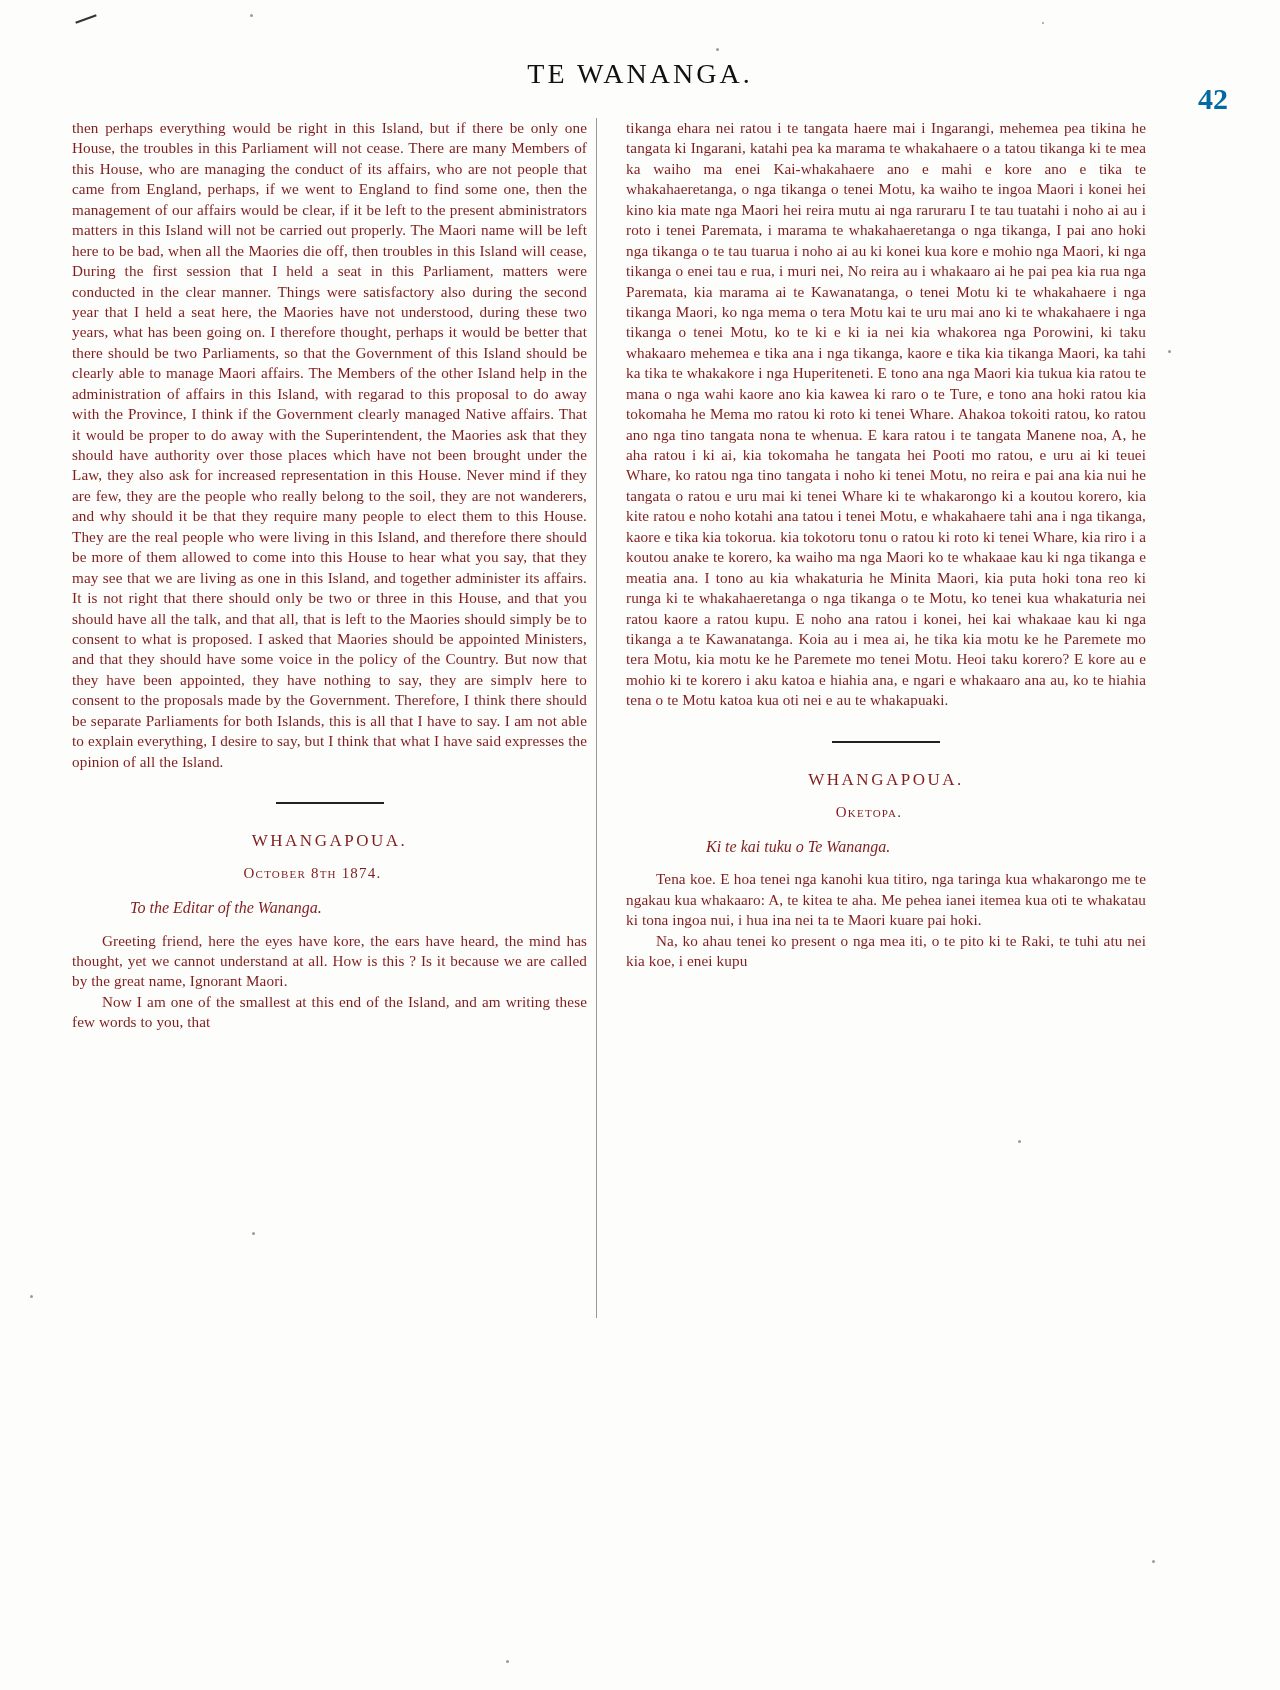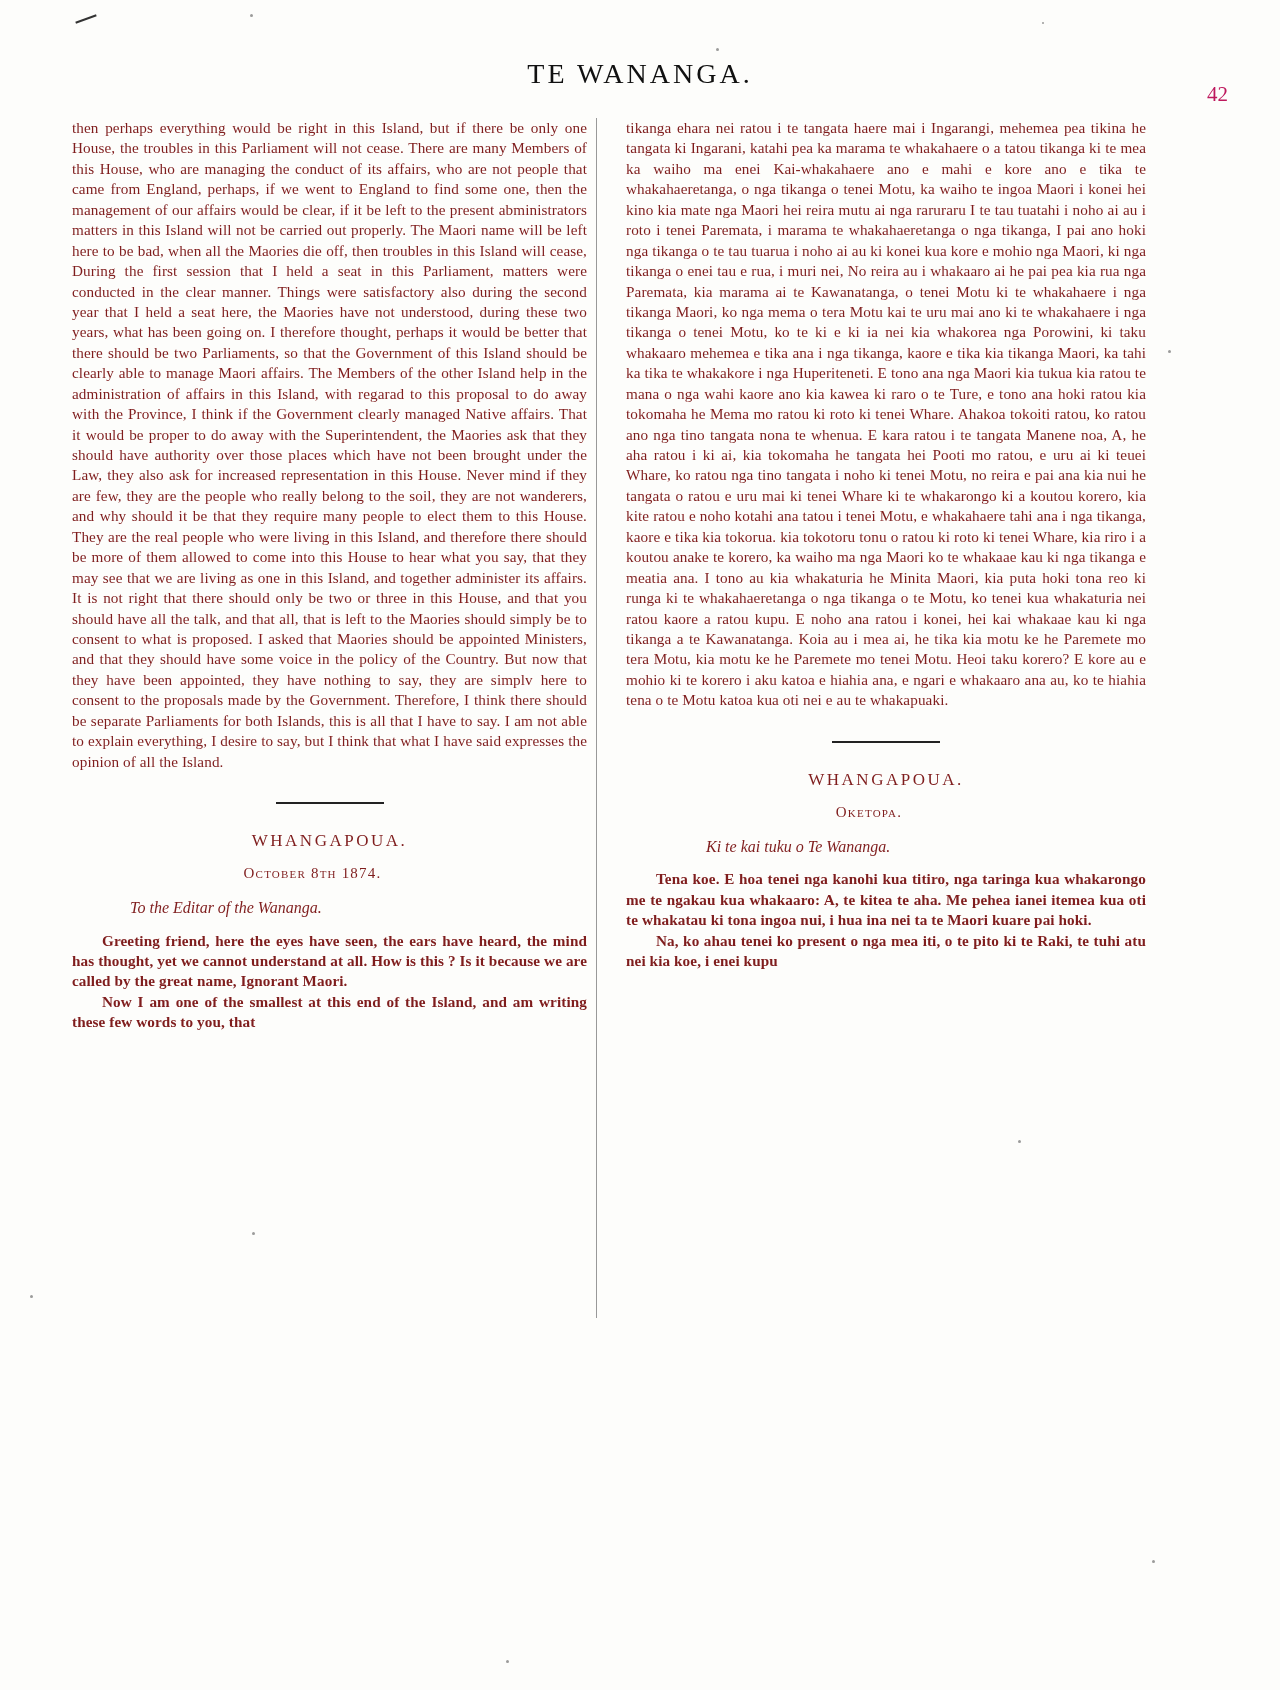--- a/index.html
+++ b/index.html
@@ -38,24 +38,24 @@
     font-family: "Liberation Serif", serif;
     font-size: 28px;
     letter-spacing: 3px;
     font-weight: 400;
     color: #111;
   }
   .folio {
     position: absolute;
     top: 82px;
     right: 52px;
-    font-size: 21px;
-    font-weight: 400;
+    font-size: 30px;
+    font-weight: 700;
     font-family: "Liberation Serif", serif;
-    color: #be185d;
+    color: #0369a1;
   }
   .rule-mark {
     position: absolute;
     top: 18px;
     left: 75px;
     width: 22px;
     height: 2px;
     background: #333;
     transform: rotate(-20deg);
   }
@@ -76,21 +76,21 @@
     font-family: "Liberation Serif", serif;
   }
   .col.left  { left: 72px;  width: 515px; }
   .col.right { left: 612px; width: 520px; margin-left: 14px; }
 
   .col p {
     margin: 0 0 0 0;
     text-indent: 0;
     letter-spacing: .1px;
   }
-  .col p.indent { text-indent: 30px; font-weight: bold; }
+  .col p.indent { text-indent: 30px; }
   .col p + p { margin-top: 0; }
 
   .divider-col {
     position: absolute;
     top: 118px;
     left: 596px;
     width: 1px;
     height: 1200px;
     background: #999;
   }
@@ -153,21 +153,21 @@
 
     <div class="col left">
       <p class="body-block">then perhaps everything would be right in this Island, but if there be only one House, the troubles in this Parliament will not cease.    There are many Members of this House, who are managing the conduct of its affairs, who are not people that came from England, perhaps, if we went to England to find some one, then the management of our affairs would be clear, if it be left to the present abministrators matters in this Island will not be carried out properly.    The Maori name will be left here to be bad, when all the Maories die off, then troubles in this Island will cease, During the first session that I held a seat in this Parliament, matters were conducted in the clear manner.    Things were satisfactory also during the second year that I held a seat here, the Maories have not understood, during these two years, what has been going on.    I therefore thought, perhaps it would be better that there should be two Parliaments, so that the Government of this Island should be clearly able to manage Maori affairs.    The Members of the other Island help in the administration of affairs in this Island, with regarad to this proposal to do away with the Province, I think if the Government clearly managed Native affairs.    That it would be proper to do away with the Superintendent, the Maories ask that they should have authority over those places which have not been brought under the Law, they also ask for increased representation in this House.    Never mind if they are few, they are the people who really belong to the soil, they are not wanderers, and why should it be that they require many people to elect them to this House.    They are the real people who were living in this Island, and therefore there should be more of them allowed to come into this House to hear what you say, that they may see that we are living as one in this Island, and together administer its affairs.    It is not right that there should only be two or three in this House, and that you should have all the talk, and that all, that is left to the Maories should simply be to consent to what is proposed.    I asked that Maories should be appointed Ministers, and that they should have some voice in the policy of the Country.    But now that they have been appointed, they have nothing to say, they are simplv here to consent to the proposals made by the Government.    Therefore, I think there should be separate Parliaments for both Islands, this is all that I have to say.    I am not able to explain everything, I desire to say, but I think that what I have said expresses the opinion of all the Island.</p>
 
       <div class="hr-short"></div>
 
       <div class="sec-title">WHANGAPOUA.</div>
       <div class="dateline small-caps">October 8th 1874.</div>
       <div class="addressee">To the Editar of the Wananga.</div>
 
-      <p class="indent body-block">Greeting friend, here the eyes have seen, the ears have heard, the mind has thought, yet we cannot understand at all.    How is this ? Is it because we are called by the great name, Ignorant Maori.</p>
+      <p class="indent body-block">Greeting friend, here the eyes have kore, the ears have heard, the mind has thought, yet we cannot understand at all.    How is this ? Is it because we are called by the great name, Ignorant Maori.</p>
       <p class="indent body-block">Now I am one of the smallest at this end of the Island, and am writing these few words to you, that</p>
     </div>
 
     <div class="col right">
       <p class="body-block">tikanga ehara nei ratou i te tangata haere mai i Ingarangi, mehemea pea tikina he tangata ki Ingarani, katahi pea ka marama te whakahaere o a tatou tikanga ki te mea ka waiho ma enei Kai-whakahaere ano e mahi e kore ano e tika te whakahaeretanga, o nga tikanga o tenei Motu, ka waiho te ingoa Maori i konei hei kino kia mate nga Maori hei reira mutu ai nga raruraru I te tau tuatahi i noho ai au i roto i tenei Paremata, i marama te whakahaeretanga o nga tikanga, I pai ano hoki nga tikanga o te tau tuarua i noho ai au ki konei kua kore e mohio nga Maori, ki nga tikanga o enei tau e rua, i muri nei, No reira au i whakaaro ai he pai pea kia rua nga Paremata, kia marama ai te Kawanatanga, o tenei Motu ki te whakahaere i nga tikanga Maori, ko nga mema o tera Motu kai te uru mai ano ki te whakahaere i nga tikanga o tenei Motu, ko te ki e ki ia nei kia whakorea nga Porowini, ki taku whakaaro mehemea e tika ana i nga tikanga, kaore e tika kia tikanga Maori, ka tahi ka tika te whakakore i nga Huperiteneti.   E tono ana nga Maori kia tukua kia ratou te mana o nga wahi kaore ano kia kawea ki raro o te Ture, e tono ana hoki ratou kia tokomaha he Mema mo ratou ki roto ki tenei Whare.   Ahakoa tokoiti ratou, ko ratou ano nga tino tangata nona te whenua.    E kara ratou i te tangata Manene noa, A, he aha ratou i ki ai, kia tokomaha he tangata hei Pooti mo ratou, e uru ai ki teuei Whare, ko ratou nga tino tangata i noho ki tenei Motu, no reira e pai ana kia nui he tangata o ratou e uru mai ki tenei Whare ki te whakarongo ki a koutou korero, kia kite ratou e noho kotahi ana tatou i tenei Motu, e whakahaere tahi ana i nga tikanga, kaore e tika kia tokorua. kia tokotoru tonu o ratou ki roto ki tenei Whare, kia riro i a koutou anake te korero, ka waiho ma nga Maori ko te whakaae kau ki nga tikanga e meatia ana.    I tono au kia whakaturia he Minita Maori, kia puta hoki tona reo ki runga ki te whakahaeretanga o nga tikanga o te Motu, ko tenei kua whakaturia nei ratou kaore a ratou kupu.    E noho ana ratou i konei, hei kai whakaae kau ki nga tikanga a te Kawanatanga.    Koia au i mea ai, he tika kia motu ke he Paremete mo tera Motu, kia motu ke he Paremete mo tenei Motu.    Heoi taku korero? E kore au e mohio ki te korero i aku katoa e hiahia ana, e ngari e whakaaro ana au, ko te hiahia tena o te Motu katoa kua oti nei e au te whakapuaki.</p>
 
       <div class="hr-short"></div>
 
       <div class="sec-title">WHANGAPOUA.</div>
       <div class="dateline small-caps">Oketopa.</div>

